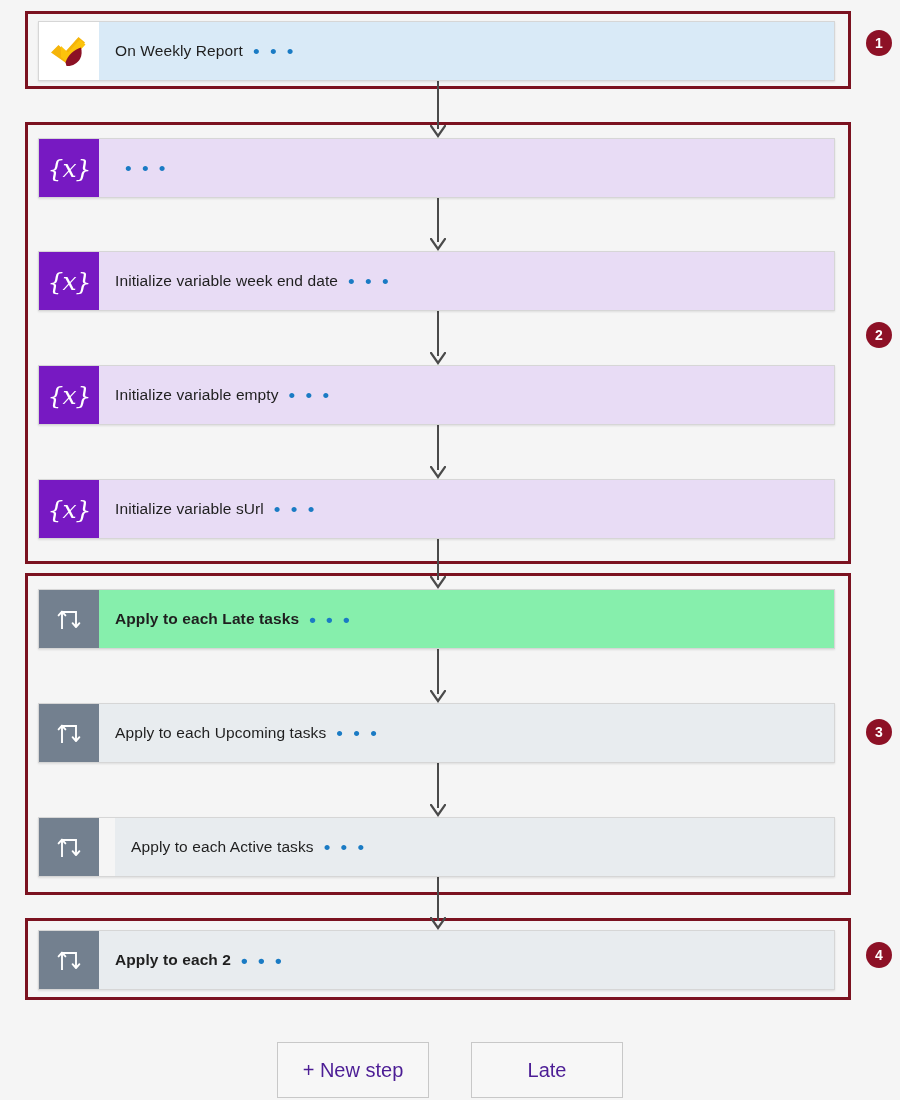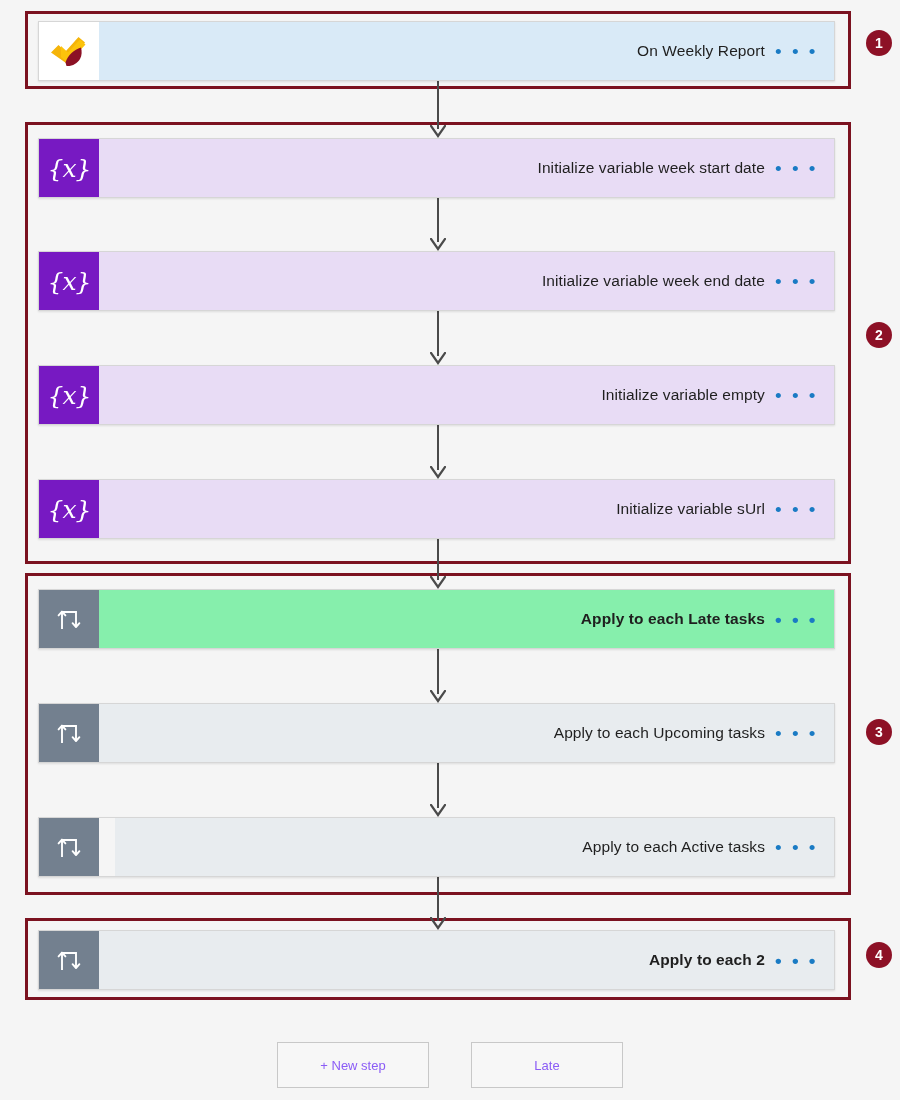--- a/index.html
+++ b/index.html
@@ -61,21 +61,21 @@
     width: 60px;
     min-width: 60px;
     display: flex;
     align-items: center;
     justify-content: center;
   }
   .card .card-body {
     flex: 1 1 auto;
     display: flex;
     align-items: center;
-    justify-content: flex-end;
+    justify-content: flex-start;
     padding: 0 16px 0 16px;
     min-width: 0;
   }
   .card .card-title {
     font-size: 15.5px;
     color: #1f1f1f;
     white-space: nowrap;
     overflow: hidden;
     text-overflow: ellipsis;
     letter-spacing: 0.1px;
@@ -138,25 +138,25 @@
     position: absolute;
     left: 0;
     top: 1042px;
     width: 900px;
     display: flex;
     justify-content: center;
     gap: 42px;
   }
   .flow-btn {
     width: 152px;
-    height: 46px;
+    height: 56px;
     background: #f7f7f7;
     border: 1px solid #c8c8c8;
-    color: #8b5cf6;
-    font-size: 13px;
+    color: #4c1d95;
+    font-size: 20px;
     font-family: "Liberation Sans", "DejaVu Sans", sans-serif;
     cursor: pointer;
     display: flex;
     align-items: center;
     justify-content: center;
     padding: 0;
   }
 </style>
 </head>
 <body>
@@ -233,21 +233,20 @@
         <div class="card-body" style="background: rgb(217, 234, 247);">
           <span class="card-title">On Weekly Report</span>
           <span class="ellipsis-menu">• • •</span>
         </div>
       </div>
       <div class="card variable" style="left: 38px; top: 138px; width: 797px;">
         <div class="icon-box" style="background: rgb(119, 25, 194);">
           <span class="var-glyph">{x}</span>
         </div>
         <div class="card-body" style="background: rgb(232, 220, 245);">
-          <span class="card-title">Initialize variable week start date</span>
           <span class="ellipsis-menu">• • •</span>
         </div>
       </div>
       <div class="card variable" style="left: 38px; top: 251px; width: 797px;">
         <div class="icon-box" style="background: rgb(119, 25, 194);">
           <span class="var-glyph">{x}</span>
         </div>
         <div class="card-body" style="background: rgb(232, 220, 245);">
           <span class="card-title">Initialize variable week end date</span>
           <span class="ellipsis-menu">• • •</span>

